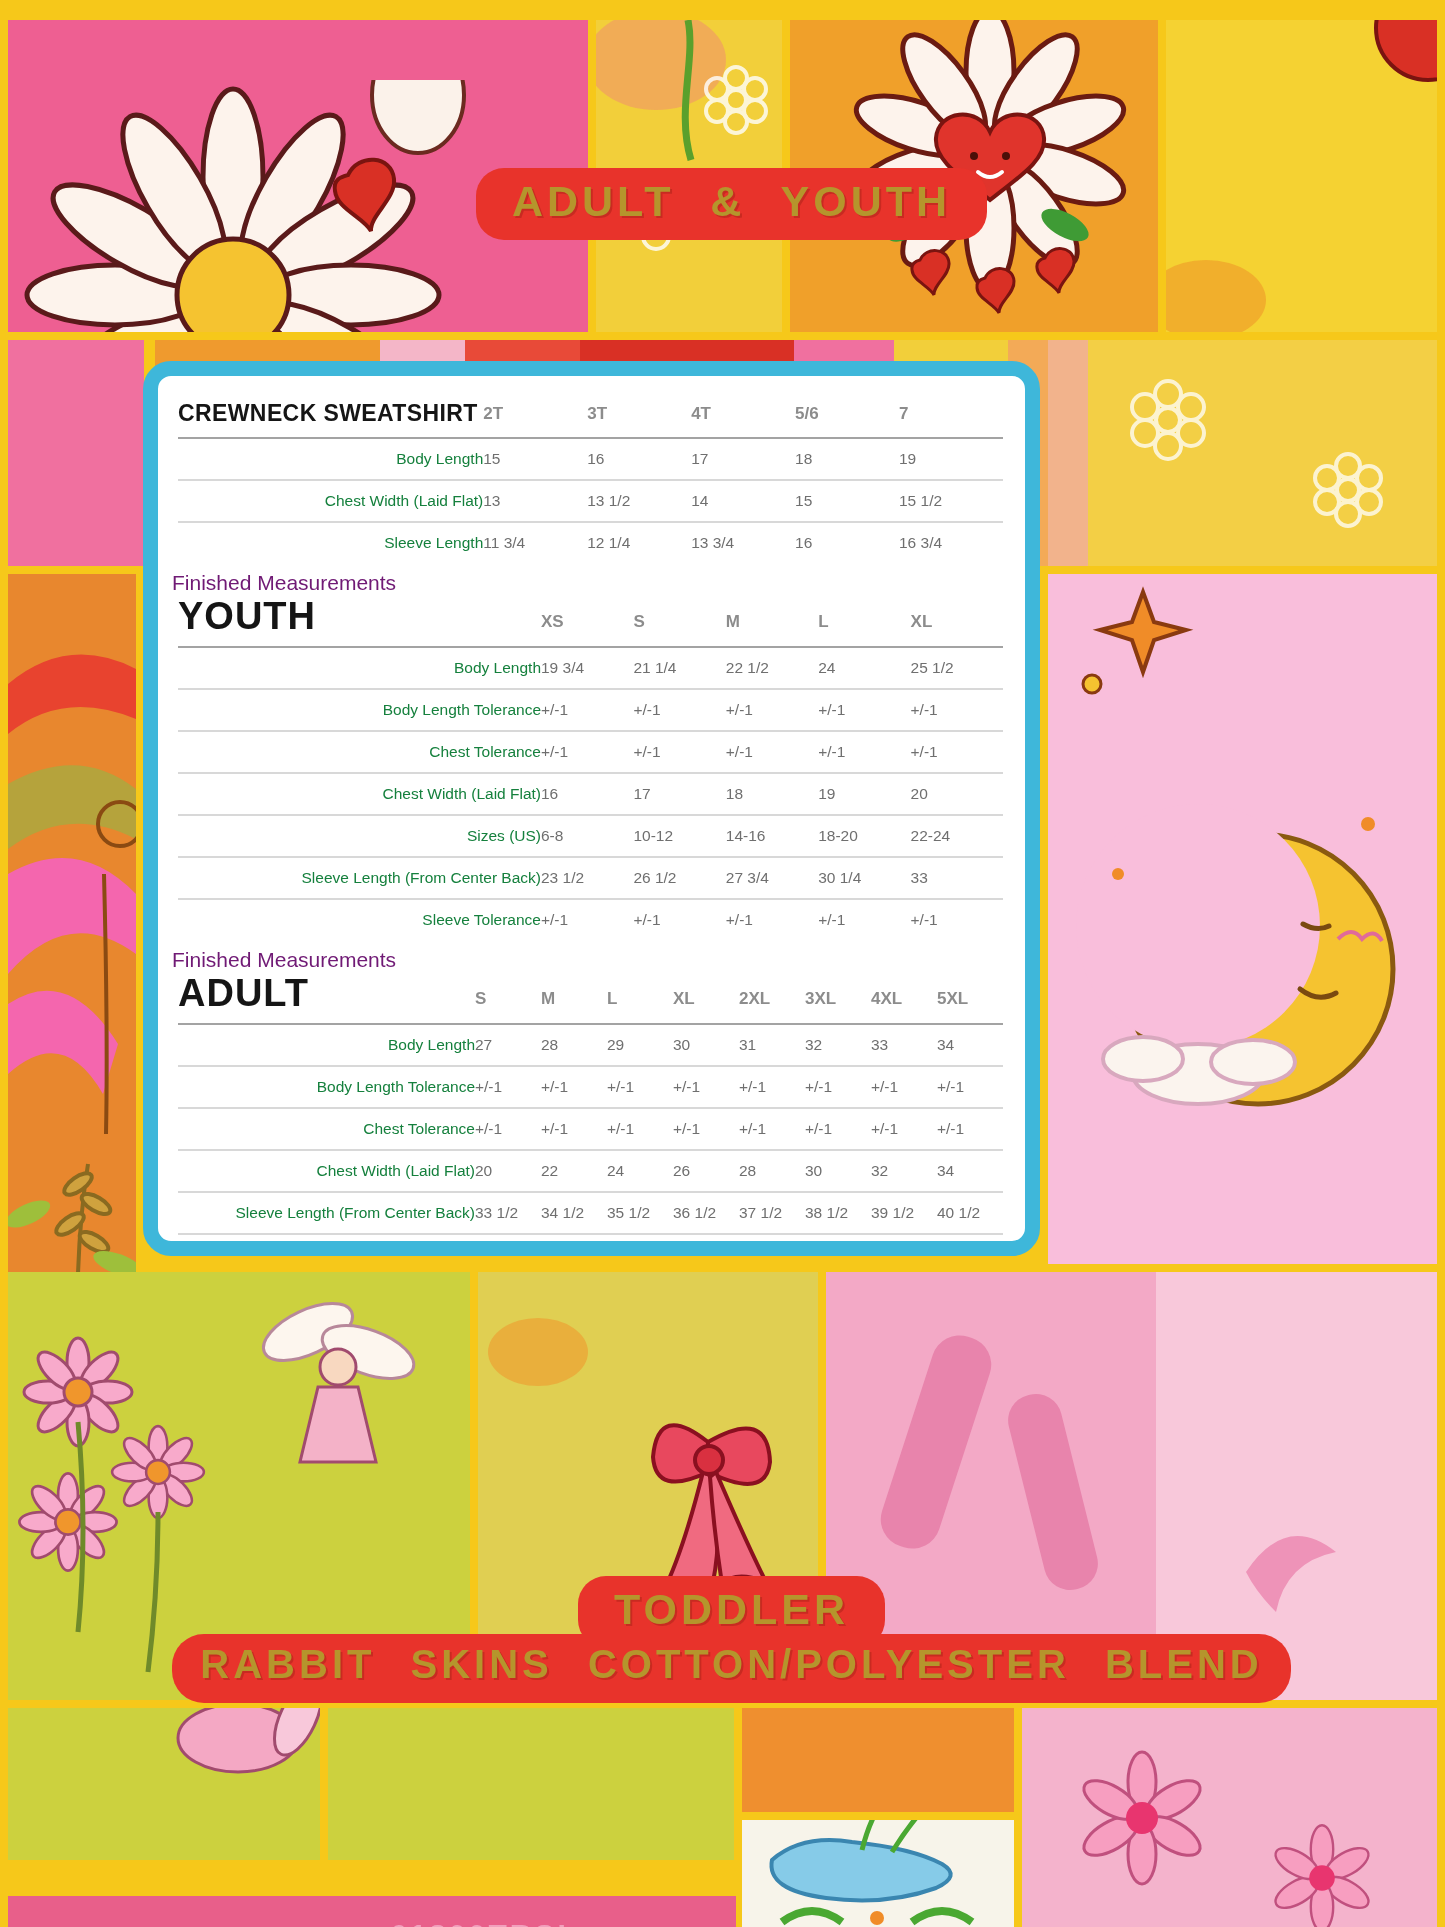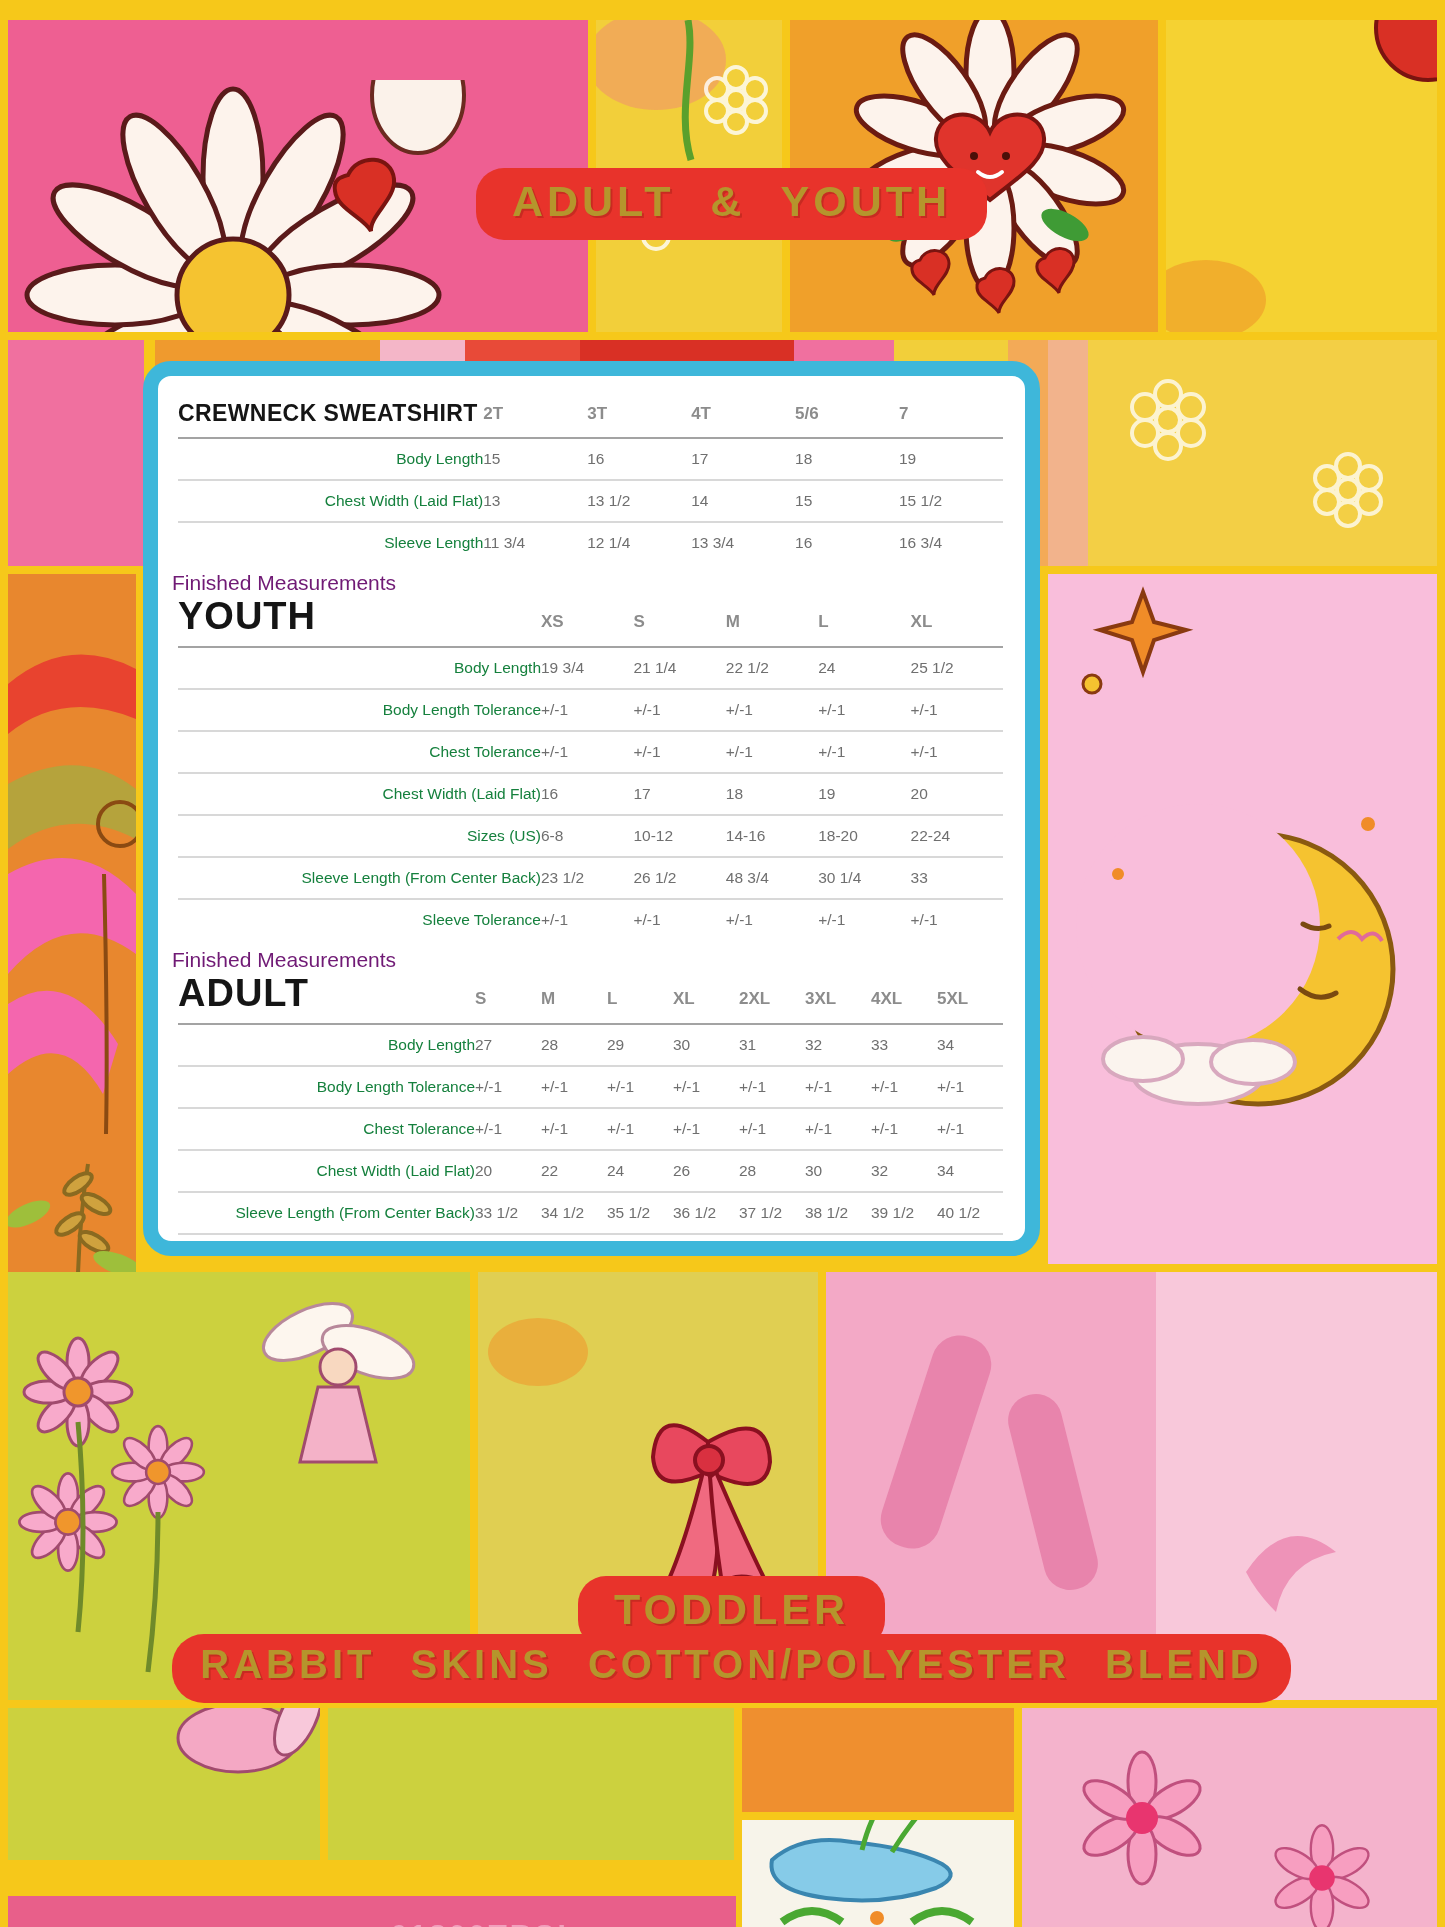--- a/index.html
+++ b/index.html
@@ -416,21 +416,21 @@
             <td>6-8</td>
             <td>10-12</td>
             <td>14-16</td>
             <td>18-20</td>
             <td>22-24</td>
           </tr>
           <tr>
             <td class="row-label">Sleeve Length (From Center Back)</td>
             <td>23 1/2</td>
             <td>26 1/2</td>
-            <td>48 3/4</td>
+            <td>27 3/4</td>
             <td>30 1/4</td>
             <td>33</td>
           </tr>
           <tr>
             <td class="row-label">Sleeve Tolerance</td>
             <td>+/-1</td>
             <td>+/-1</td>
             <td>+/-1</td>
             <td>+/-1</td>
             <td>+/-1</td>

